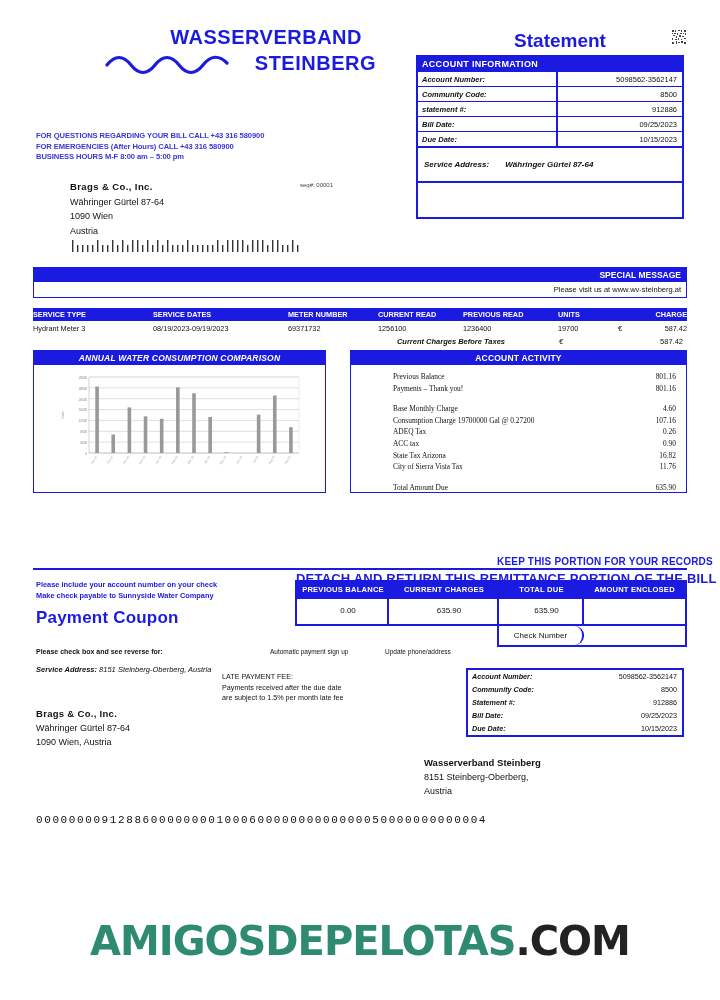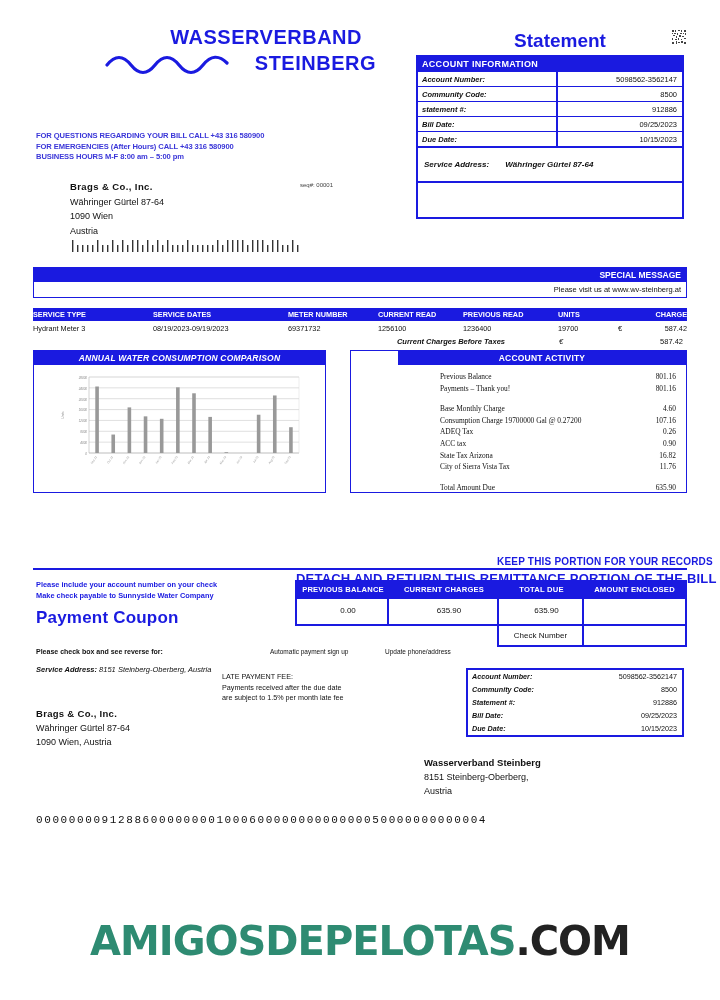--- a/index.html
+++ b/index.html
@@ -77,21 +77,21 @@
   
   .chart-panel { position:absolute; left:33px; top:350px; width:293px; height:143px;
                  border:1.5px solid #1a1ae0;font-style:italic; }
   .panel-hdr { background:#1a1ae0; color:#fff; font-size:8.5px; font-weight:bold;
                text-align:center; padding:2px 0; letter-spacing:.2px; }
   .chart-area { position:relative; height:120px; }
   .chart-svg { display:block; margin:6px auto 0 auto; }
 
   
   .act-panel { position:absolute; left:350px; top:350px; width:337px; height:143px;
-               border:1.5px solid #1a1ae0;padding-left:47px; }
+               border:1.5px solid #1a1ae0; }
   .act-body { padding:6px 10px 0 42px; font-family:"Liberation Serif", serif; }
   .act-row { display:flex; font-size:7.4px; line-height:11.6px; }
   .act-row .d { flex:1; }
   .act-row .a { width:52px; text-align:right; }
   .act-gap { height:9px; }
 
   
   .keep { position:absolute; left:497px; top:556px; font-size:10px; font-weight:bold;
           color:#1a1ae0; letter-spacing:.2px; }
   .hrule { position:absolute; left:33px; top:568px; width:654px; height:2px; background:#1a1ae0; }
@@ -114,21 +114,21 @@
   .pw1 { width:92px; } .pw2 { width:110px; } .pw3 { width:85px; } .pw4 { flex:1; }
   .pay-vals { display:flex; border-left:2px solid #1a1ae0; border-right:2px solid #1a1ae0;
               border-bottom:2px solid #1a1ae0; }
   .pay-vals div { font-size:8px; text-align:center; padding:7px 2px 9px 14px; }
   .pay-vals .cell { border-right:2px solid #1a1ae0; }
   .pay-vals .cell:last-child { border-right:none; }
   .pay-second { display:flex; margin-left:202px; width:190px;
                 border-left:2px solid #1a1ae0; border-right:2px solid #1a1ae0;
                 border-bottom:2px solid #1a1ae0; }
   .pay-second .ck { width:85px; font-size:8px; text-align:center; padding:5px 14px;
-                    border-right:2px solid #1a1ae0; }
+                    border-right:2px solid #1a1ae0;border-radius:9px; }
   .pay-second .bl { flex:1; }
 
   
   .svc-addr2 { position:absolute; left:36px; top:665px; font-size:7.5px; font-style:italic; }
   .svc-addr2 b { font-weight:bold; }
   .latefee { position:absolute; left:222px; top:672px; font-size:7.2px; line-height:10.5px; }
   .cust2 { position:absolute; left:36px; top:707px; font-size:9px; line-height:14px; }
   .cust2 .nm { font-weight:bold; font-size:9.5px; letter-spacing:.3px; }
 
   .acct-box2 { position:absolute; left:466px; top:668px; width:218px; border:2px solid #1a1ae0; }

